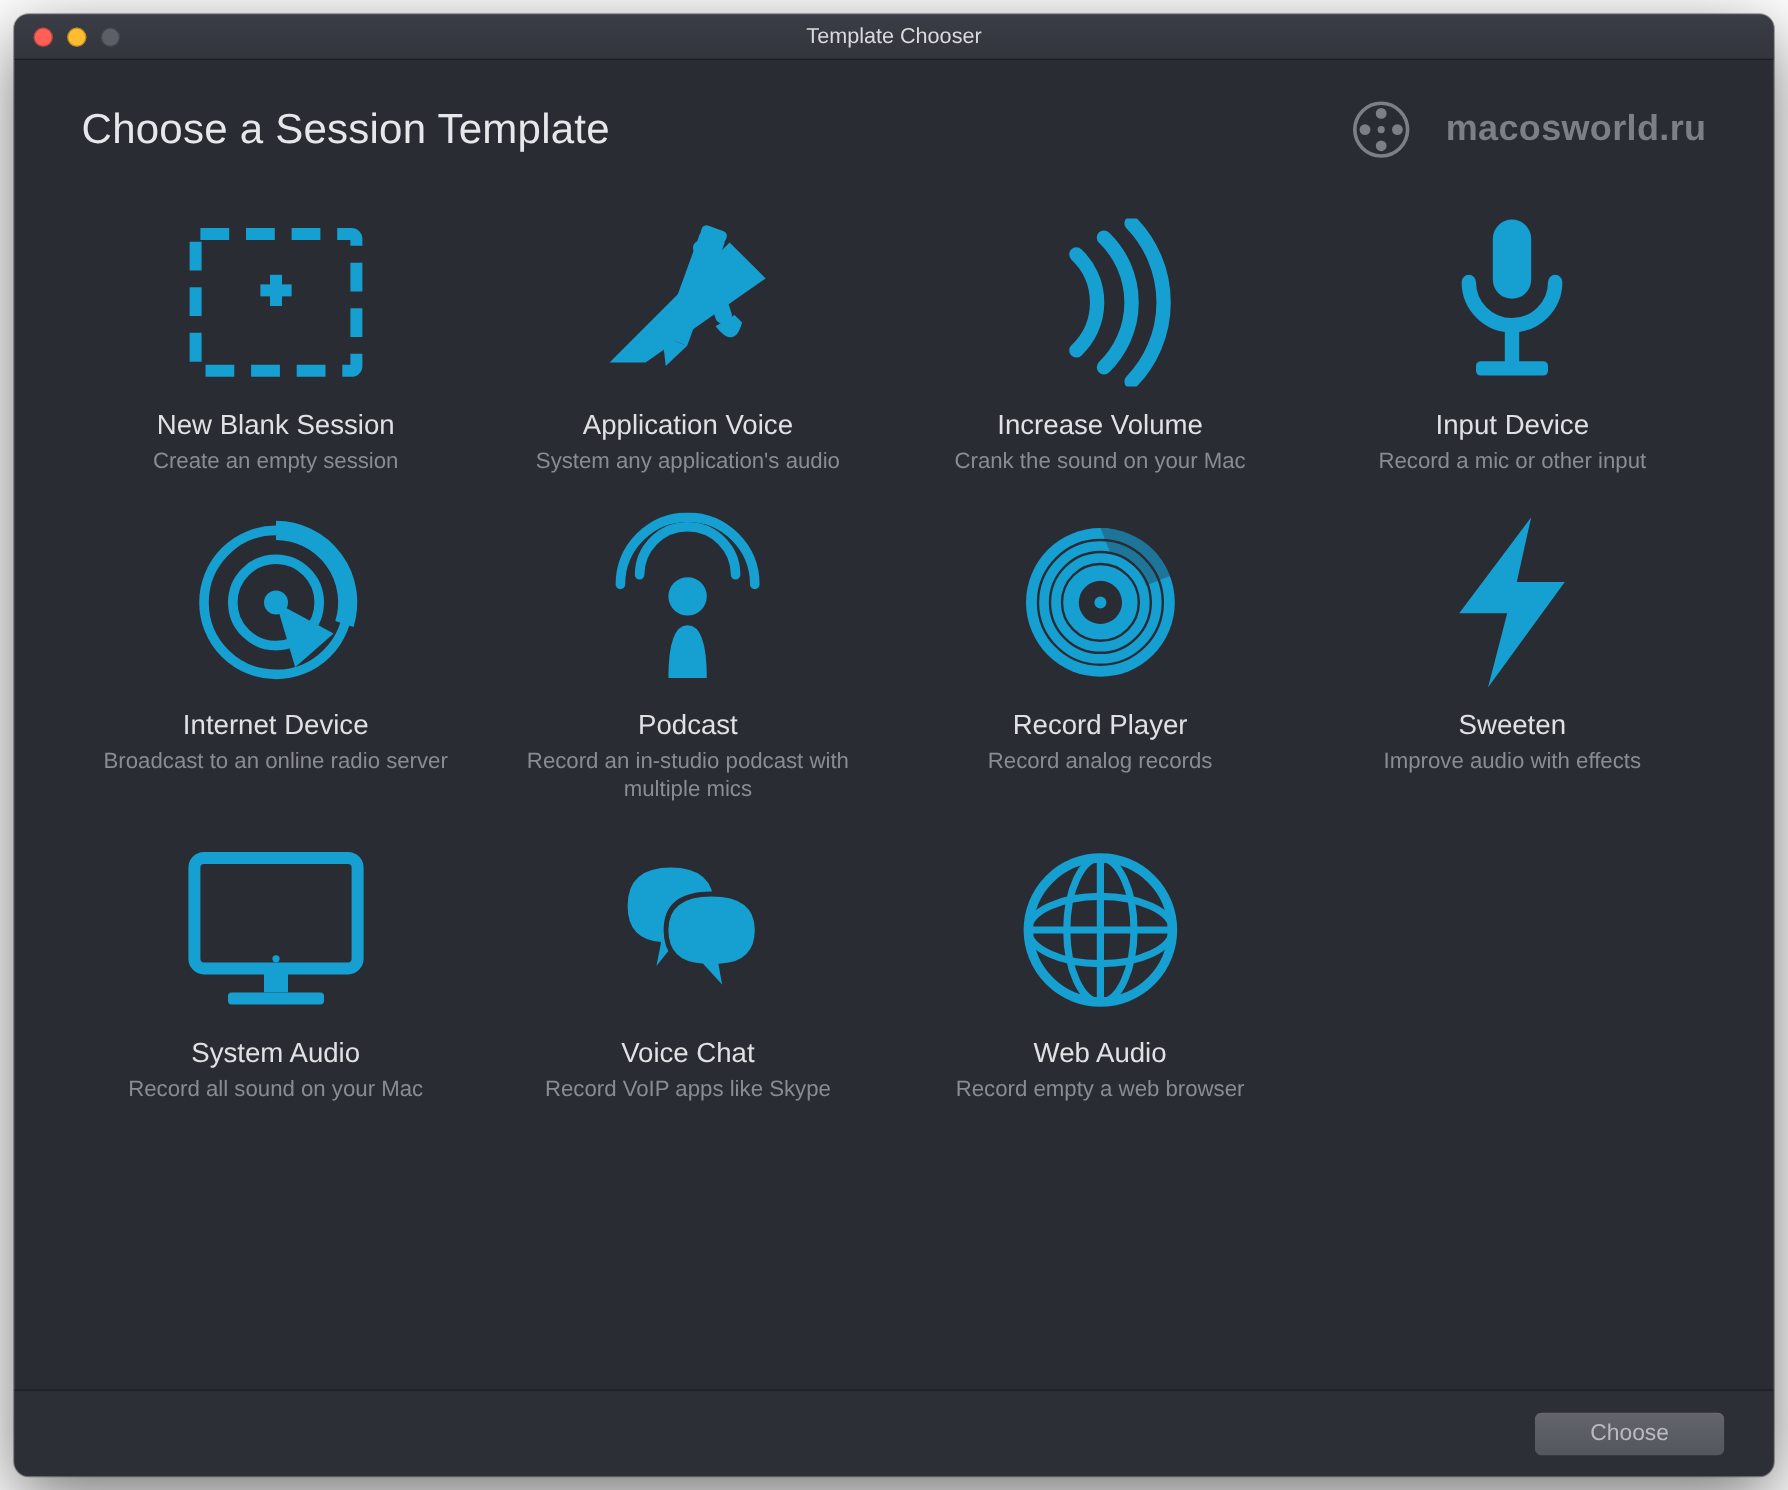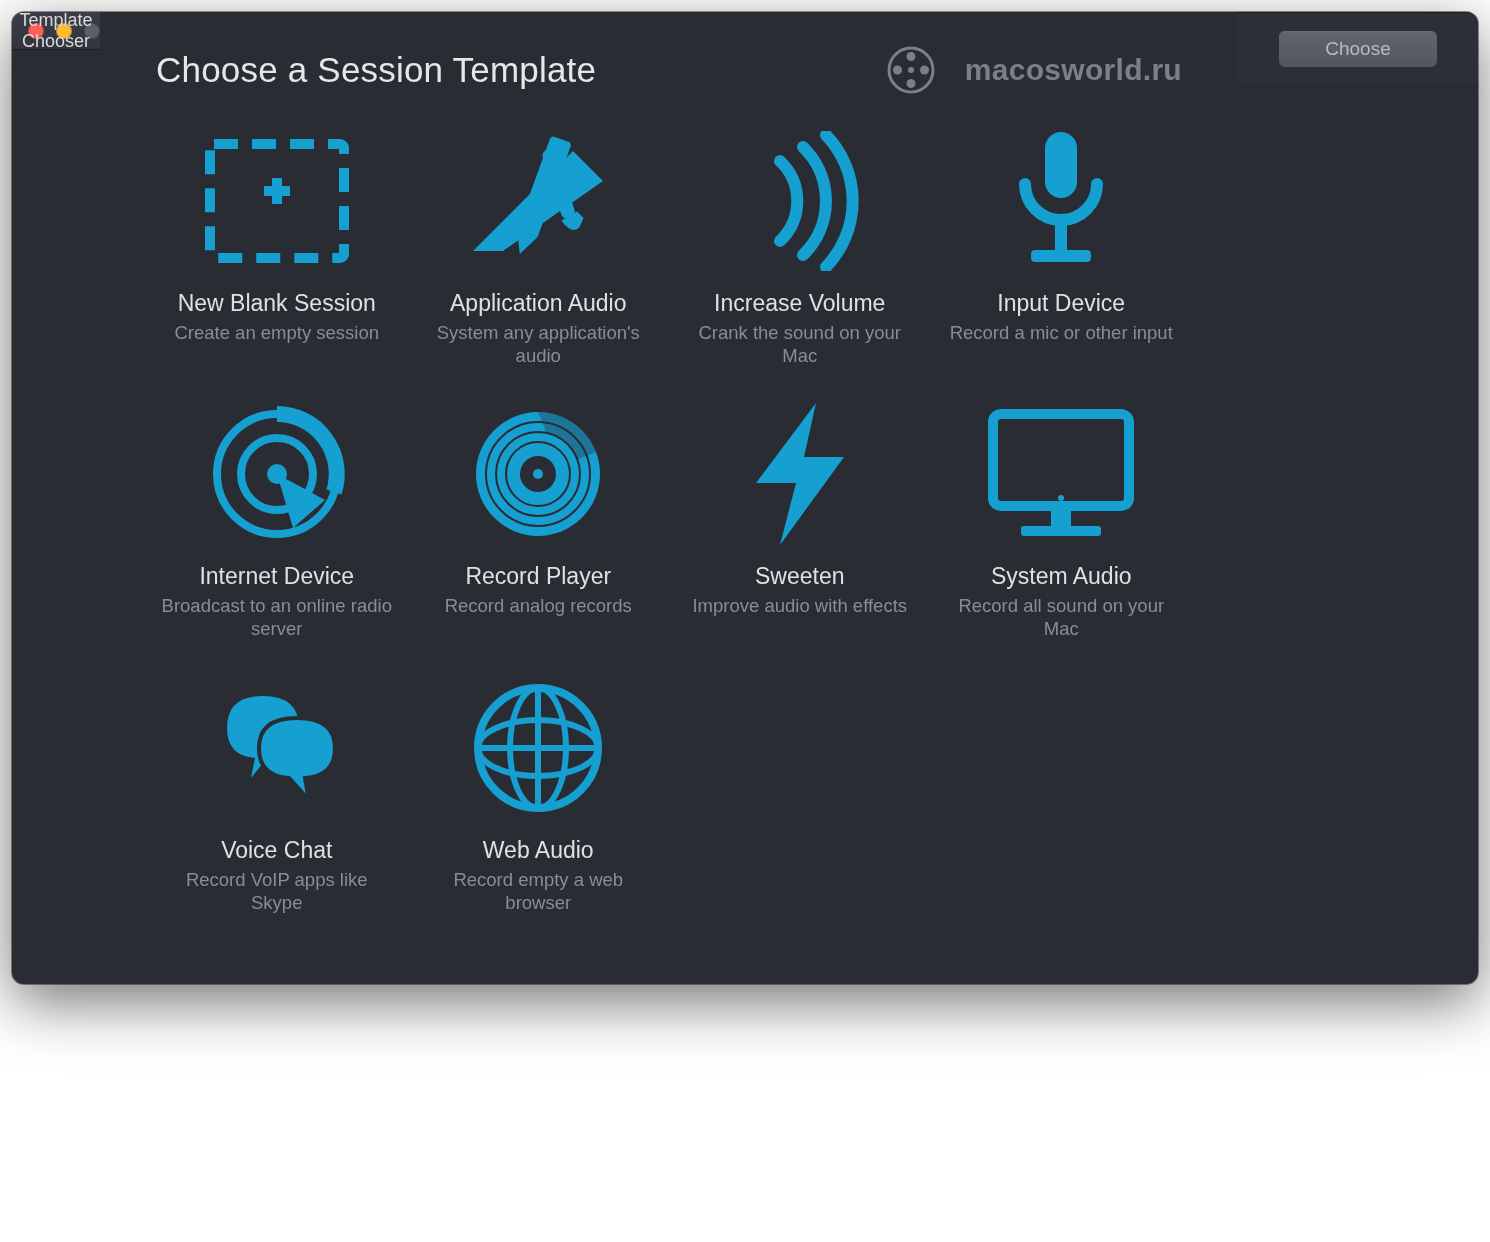--- a/index.html
+++ b/index.html
@@ -19,27 +19,27 @@
   * { box-sizing: border-box; }
   html, body {
     margin: 0; padding: 0;
     width: 1490px; height: 1242px;
     background: transparent;
     font-family: -apple-system, "Helvetica Neue", Helvetica, Arial, sans-serif;
   }
   .window {
     position: absolute;
     left: 12px; top: 12px;
-    width: 1466px; height: 972px;
+    width: 1466px; height: 1218px;
     background: var(--bg-window);
     border-radius: 12px;
     box-shadow: 0 18px 60px rgba(0,0,0,0.55), 0 0 0 1px rgba(0,0,0,0.4);
     overflow: hidden;
     display: flex;
-    flex-direction: row;
+    flex-direction: column;
     justify-content: flex-end;
   }
   
   .titlebar {
     height: 38px;
     background: linear-gradient(#3b3d46, #33353d);
     border-bottom: 1px solid #1c1d22;
     display: flex;
     align-items: center;
     position: relative;
@@ -72,21 +72,21 @@
   .content {
     flex: 1 1 auto;
     padding: 34px 56px 20px 56px;
     display: flex;
     flex-direction: column;
   }
   .header-row {
     display: flex;
     align-items: center;
     justify-content: space-between;
-    margin-bottom: 12px;
+    margin-bottom: 25px;
   }
   .page-heading {
     font-size: 35px;
     font-weight: 400;
     color: var(--text-heading);
     margin: 0;
     letter-spacing: 0.2px;
   }
   .watermark {
     display: flex;
@@ -220,21 +220,21 @@
               <polygon points="70,104 92,104 81,126" fill="#169fd1"></polygon>
               <rect x="70" y="4" width="22" height="10" rx="4" fill="#169fd1"></rect>
             </g>
 
             <g transform="rotate(-18 80 70)">
               <rect x="98" y="24" width="14" height="72" rx="6" fill="#169fd1"></rect>
               <path d="M96 96 Q105 120 118 100 L114 92 Z" fill="#169fd1"></path>
             </g>
           </svg>
         </div>
-        <div class="t-title">Application Audio</div>
+        <div class="t-title">Application Voice</div>
         <div class="t-desc">System any application's audio</div>
       </div>
 
 
       <div class="template">
         <div class="icon-box">
           <svg width="150" height="140" viewBox="0 0 150 140">
             <path d="M55 30 A55 55 0 0 1 55 110" fill="none" stroke="#169fd1" stroke-width="12" stroke-linecap="round"></path>
             <path d="M78 16 A75 75 0 0 1 78 124" fill="none" stroke="#169fd1" stroke-width="12" stroke-linecap="round"></path>
             <path d="M101 4 A95 95 0 0 1 101 136" fill="none" stroke="#169fd1" stroke-width="12" stroke-linecap="round"></path>
@@ -264,20 +264,32 @@
             <path d="M70 10 A60 60 0 0 1 127 88" fill="none" stroke="#169fd1" stroke-width="16" stroke-linecap="butt"></path>
             <circle cx="70" cy="70" r="36" fill="none" stroke="#169fd1" stroke-width="8"></circle>
             <circle cx="70" cy="70" r="10" fill="#169fd1"></circle>
             <polygon points="70,70 118,96 86,124" fill="#169fd1"></polygon>
           </svg>
         </div>
         <div class="t-title">Internet Device</div>
         <div class="t-desc">Broadcast to an online radio server</div>
       </div>
 
+      <div class="template">
+        <div class="icon-box">
+          <svg width="140" height="150" viewBox="0 0 140 150">
+            <path d="M30 52 A40 40 0 0 1 110 52" fill="none" stroke="#169fd1" stroke-width="8" stroke-linecap="round"></path>
+            <path d="M14 60 A56 56 0 0 1 126 60" fill="none" stroke="#169fd1" stroke-width="8" stroke-linecap="round"></path>
+            <circle cx="70" cy="70" r="16" fill="#169fd1"></circle>
+            <path d="M54 138 Q54 94 70 94 Q86 94 86 138 Z" fill="#169fd1"></path>
+          </svg>
+        </div>
+        <div class="t-title">Podcast</div>
+        <div class="t-desc">Record an in-studio podcast with multiple mics</div>
+      </div>
 
       <div class="template">
         <div class="icon-box">
           <svg width="140" height="140" viewBox="0 0 140 140">
             <circle cx="70" cy="70" r="62" fill="#169fd1"></circle>
             <circle cx="70" cy="70" r="52" fill="none" stroke="#2a2c33" stroke-width="2"></circle>
             <circle cx="70" cy="70" r="42" fill="none" stroke="#2a2c33" stroke-width="2"></circle>
             <circle cx="70" cy="70" r="32" fill="none" stroke="#2a2c33" stroke-width="2"></circle>
             <circle cx="70" cy="70" r="18" fill="#2a2c33"></circle>
             <circle cx="70" cy="70" r="5" fill="#169fd1"></circle>

